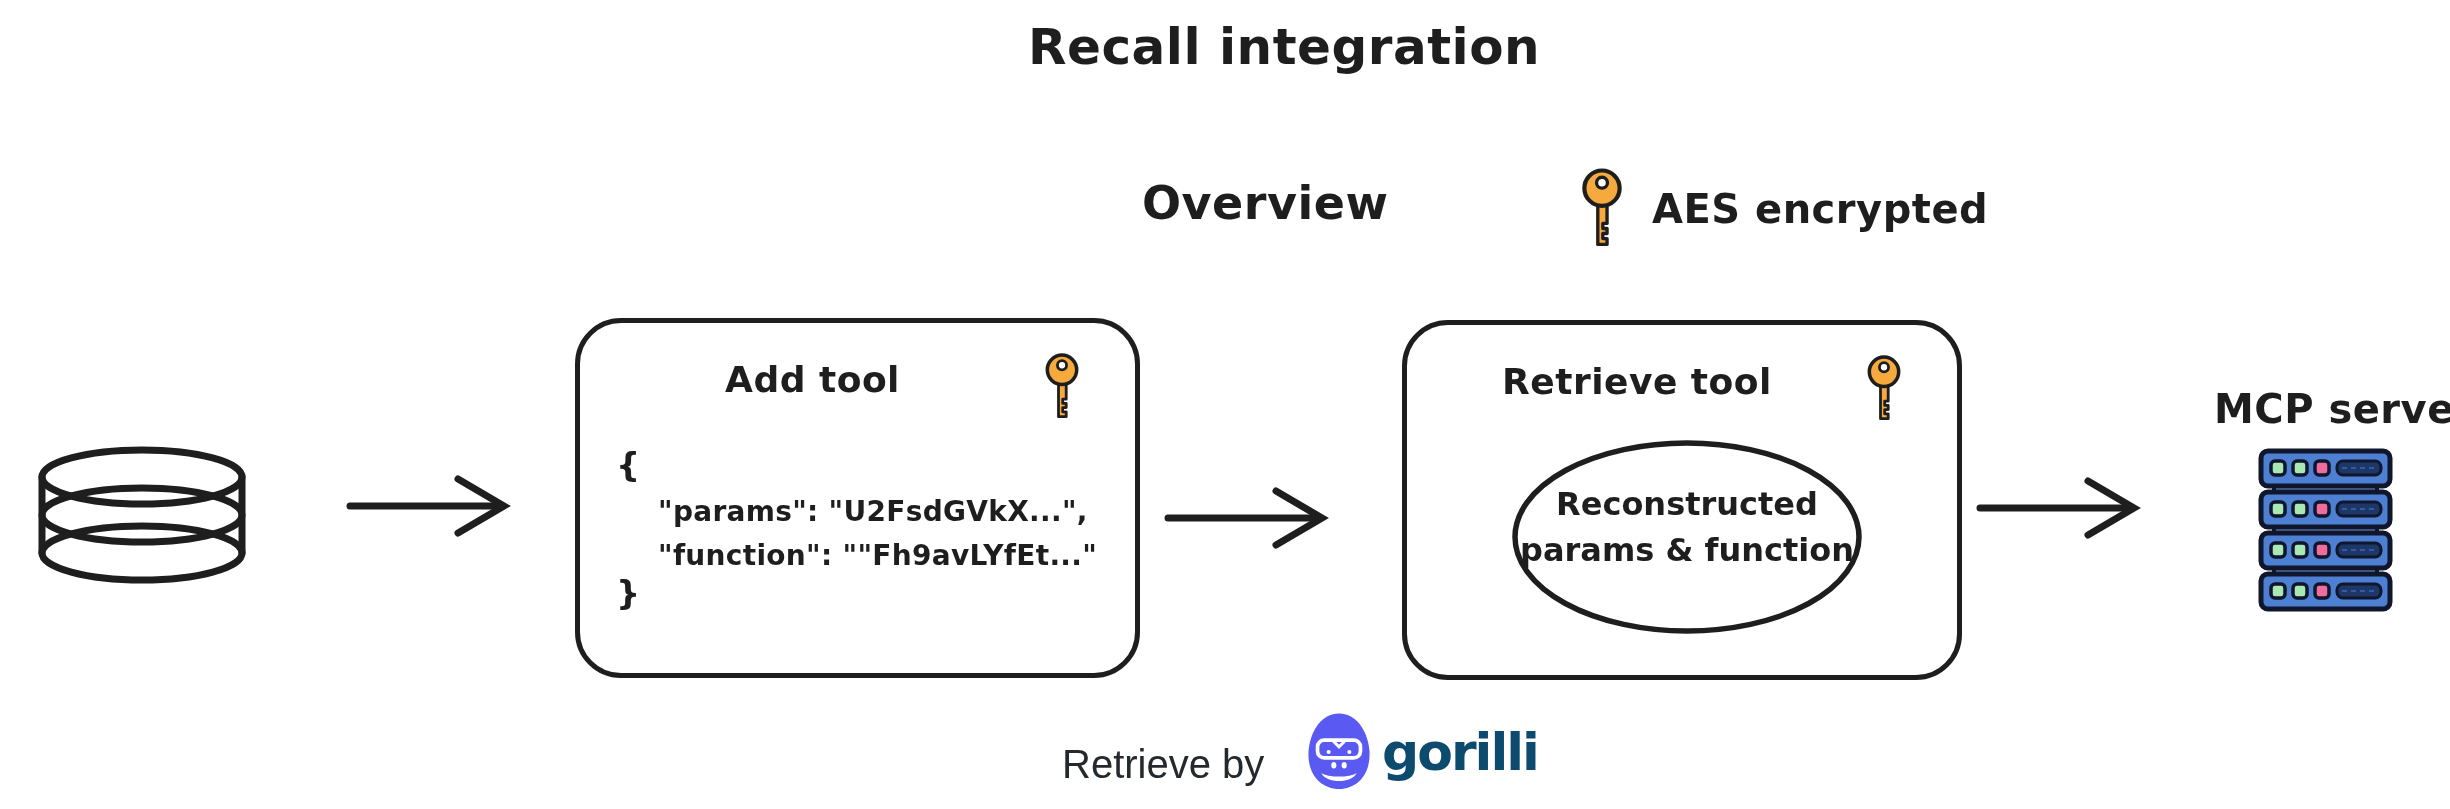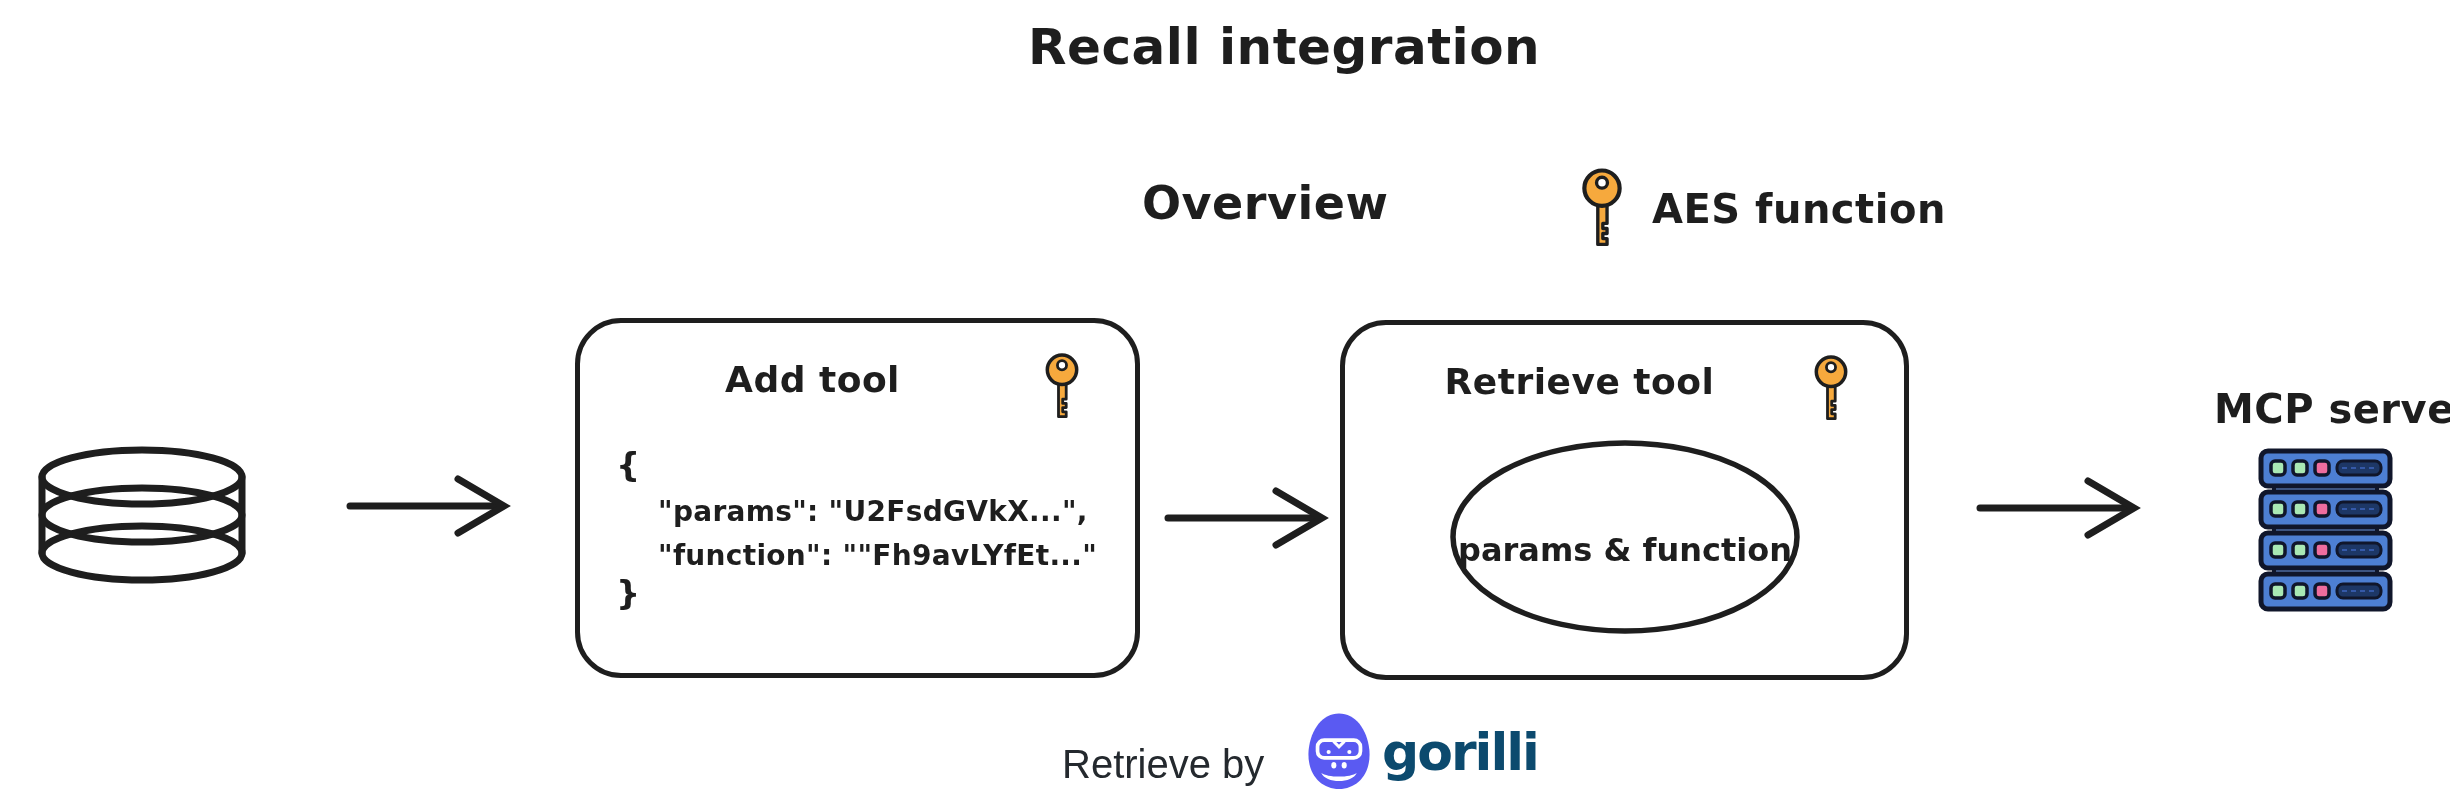--- a/index.html
+++ b/index.html
@@ -28,21 +28,21 @@
   <div class="abs hand title" style="left:1028px;top:18px;">Recall integration</div>
   <div class="abs hand subtitle" style="left:1142px;top:176px;">Overview</div>
 
   <div class="abs" style="left:1574px;top:168px;width:56px;height:84px;">
     <svg viewBox="0 0 64 100" width="56" height="84">
       <path d="M27,40 L27,91 L38,91 L38,84 L33,84 L33,78 L38,78 L38,72 L33,72 L33,66 L38,66 L38,40 Z" fill="#f6a93d" stroke="#1e1e1e" stroke-width="4" stroke-linejoin="round"></path>
       <circle cx="32" cy="24" r="21" fill="#f6a93d" stroke="#1e1e1e" stroke-width="5"></circle>
       <circle cx="32" cy="17.5" r="6.5" fill="#ffffff" stroke="#1e1e1e" stroke-width="4"></circle>
     </svg>
   </div>
-  <div class="abs hand node-label" style="left:1652px;top:186px;">AES function</div>
+  <div class="abs hand node-label" style="left:1652px;top:186px;">AES encrypted</div>
 
   <div class="abs" style="left:28px;top:438px;width:228px;height:168px;">
     <svg viewBox="0 0 228 168" width="228" height="168">
       <g fill="none" stroke="#1e1e1e" stroke-width="7" stroke-linecap="round">
         <ellipse cx="114" cy="39" rx="100" ry="27"></ellipse>
         <ellipse cx="114" cy="77" rx="100" ry="27"></ellipse>
         <ellipse cx="114" cy="115" rx="100" ry="27"></ellipse>
         <line x1="14" y1="39" x2="14" y2="115"></line>
         <line x1="214" y1="39" x2="214" y2="115"></line>
       </g>
@@ -75,33 +75,34 @@
 
   <div class="abs" style="left:1160px;top:478px;width:180px;height:80px;">
     <svg viewBox="0 0 180 80" width="180" height="80">
       <g fill="none" stroke="#1e1e1e" stroke-width="7" stroke-linecap="round">
         <line x1="8" y1="40" x2="158" y2="40"></line>
         <path d="M116,13 L162,40 L116,67"></path>
       </g>
     </svg>
   </div>
 
-  <div class="box" style="left:1332px;top:320px;width:550px;height:350px;padding-left:9px;">
+  <div class="box" style="left:1394px;top:320px;width:550px;height:350px;">
     <div class="hand box-title">Retrieve tool</div>
     <div class="box-key">
       <svg viewBox="0 0 64 100" width="46" height="70">
         <path d="M27,40 L27,91 L38,91 L38,84 L33,84 L33,78 L38,78 L38,72 L33,72 L33,66 L38,66 L38,40 Z" fill="#f6a93d" stroke="#1e1e1e" stroke-width="4" stroke-linejoin="round"></path>
         <circle cx="32" cy="24" r="21" fill="#f6a93d" stroke="#1e1e1e" stroke-width="5"></circle>
         <circle cx="32" cy="17.5" r="6.5" fill="#ffffff" stroke="#1e1e1e" stroke-width="4"></circle>
       </svg>
     </div>
     <div class="abs" style="left:100px;top:112px;width:360px;height:200px;">
       <svg viewBox="0 0 360 200" width="360" height="200">
         <ellipse cx="180" cy="100" rx="172" ry="94" fill="none" stroke="#1e1e1e" stroke-width="5.5"></ellipse>
       </svg>
+      <div class="ellipse-text" style="top:48px;">Reconstructed</div>
       <div class="ellipse-text" style="top:94px;">params &amp; function</div>
     </div>
   </div>
 
   <div class="abs" style="left:1972px;top:468px;width:180px;height:80px;">
     <svg viewBox="0 0 180 80" width="180" height="80">
       <g fill="none" stroke="#1e1e1e" stroke-width="7" stroke-linecap="round">
         <line x1="8" y1="40" x2="158" y2="40"></line>
         <path d="M116,13 L162,40 L116,67"></path>
       </g>

